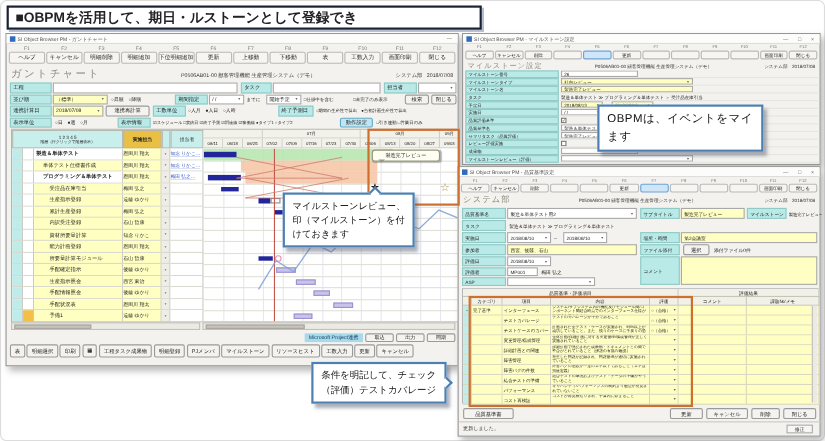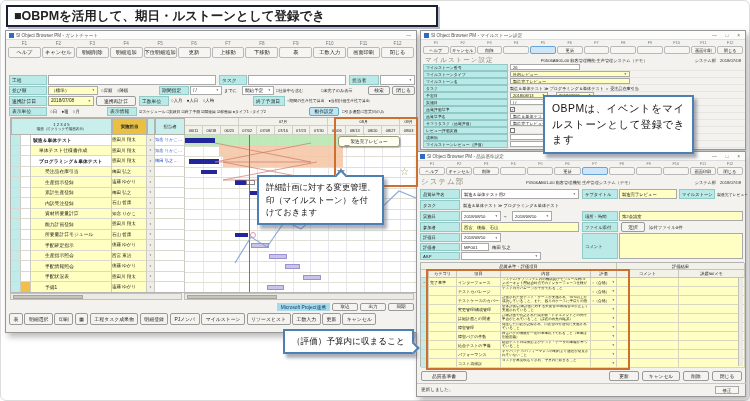--- a/index.html
+++ b/index.html
@@ -158,20 +158,26 @@
       </div>
       <div class="fkcell">
         <div class="fk">F11</div>
         <div class="fbtn">画面印刷</div>
       </div>
       <div class="fkcell">
         <div class="fk">F12</div>
         <div class="fbtn">閉じる</div>
       </div>
     </div>
+  <div class="heading">
+    <span class="h-title">ガントチャート</span>
+    <span class="h-proj">P0506AB01-00 顧客管理機能 生産管理システム（デモ）</span>
+    <span class="h-right">システム部</span>
+    <span class="h-right">2018/07/08</span>
+  </div>
   <div id="gfilters" style="position:absolute;left:3px;top:44px;width:406px;height:42px">
 
     <div class="abs lbl" style="left:0;top:0;width:38px;height:9.5px">工程</div>
     <div class="abs box" style="left:39px;top:0;width:168px;height:9.5px"></div>
     <div class="abs lbl" style="left:210px;top:0;width:28px;height:9.5px">タスク</div>
     <div class="abs box" style="left:239px;top:0;width:98px;height:9.5px"></div>
     <div class="abs lbl" style="left:340px;top:0;width:30px;height:9.5px">担当者</div>
     <div class="abs box dd" style="left:371px;top:0;width:35px;height:9.5px"></div>
 
     <div class="abs lbl" style="left:0;top:10.5px;width:38px;height:9.5px">並び順</div>
@@ -769,25 +775,25 @@
     <div class="btn" style="left:293px;width:30px">閉じる</div>
   </div>
   <div id="qstatus">
     <span>更新しました。</span>
     <span class="modebox">修正</span>
   </div>
 </div>
 
 <div id="co-a" class="callout">
     <div class="cl">OBPMは、イベントをマイ</div>
-    <div class="cl">ルストーンとして登録でき</div>
     <div class="cl">ます</div>
   </div>
 <div id="co-b" class="callout">
     <div class="tail"></div>
-    <div class="cl">詳細計画に対する変更管理、</div>
+    <div class="cl">マイルストーンレビュー、</div>
     <div class="cl">印（マイルストーン）を付</div>
     <div class="cl">けておきます</div>
   </div>
 <div id="co-c" class="callout">
     <div class="tail"></div>
-    <div class="cl">（評価）予算内に収まること</div>
+    <div class="cl">条件を明記して、チェック</div>
+    <div class="cl">（評価）テストカバレージ</div>
   </div>
 
 </body></html>

